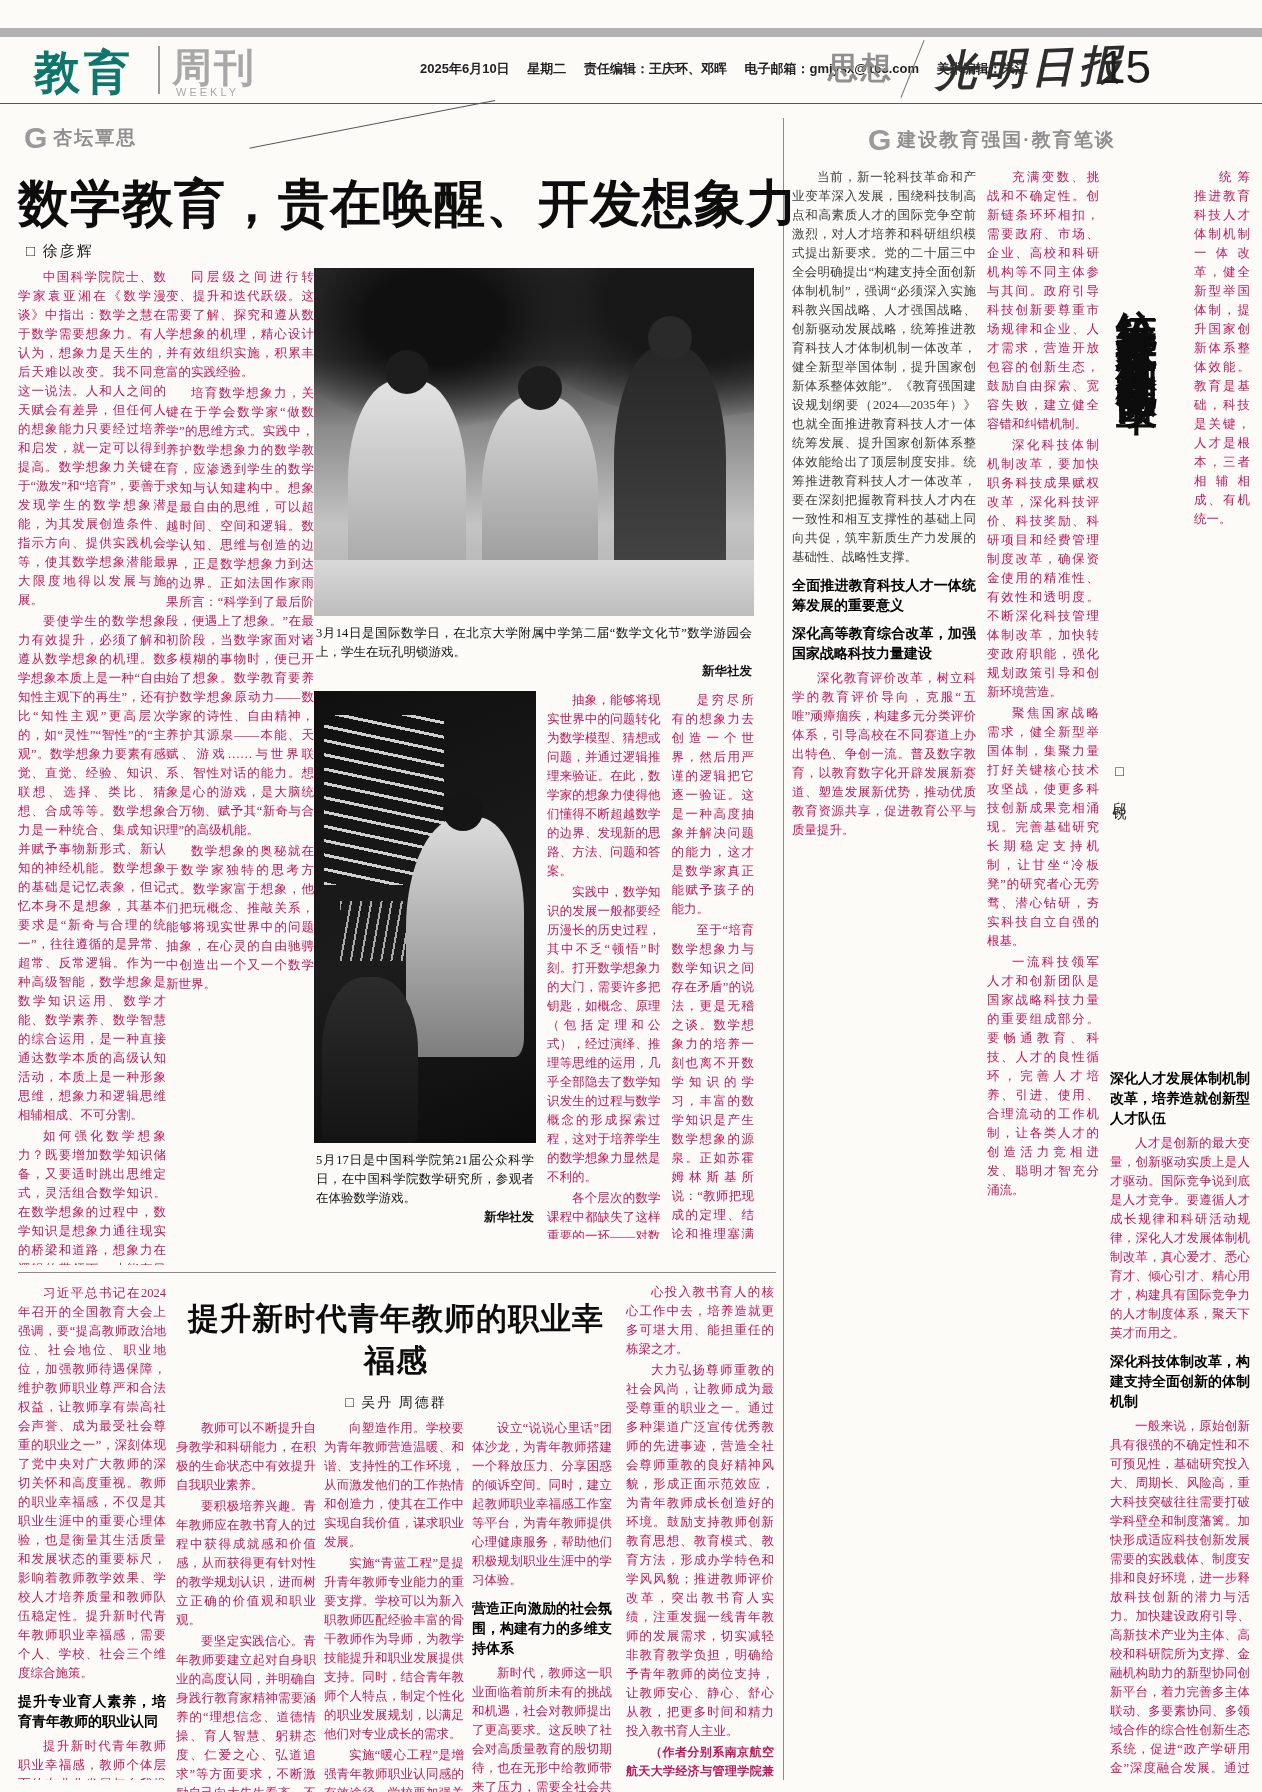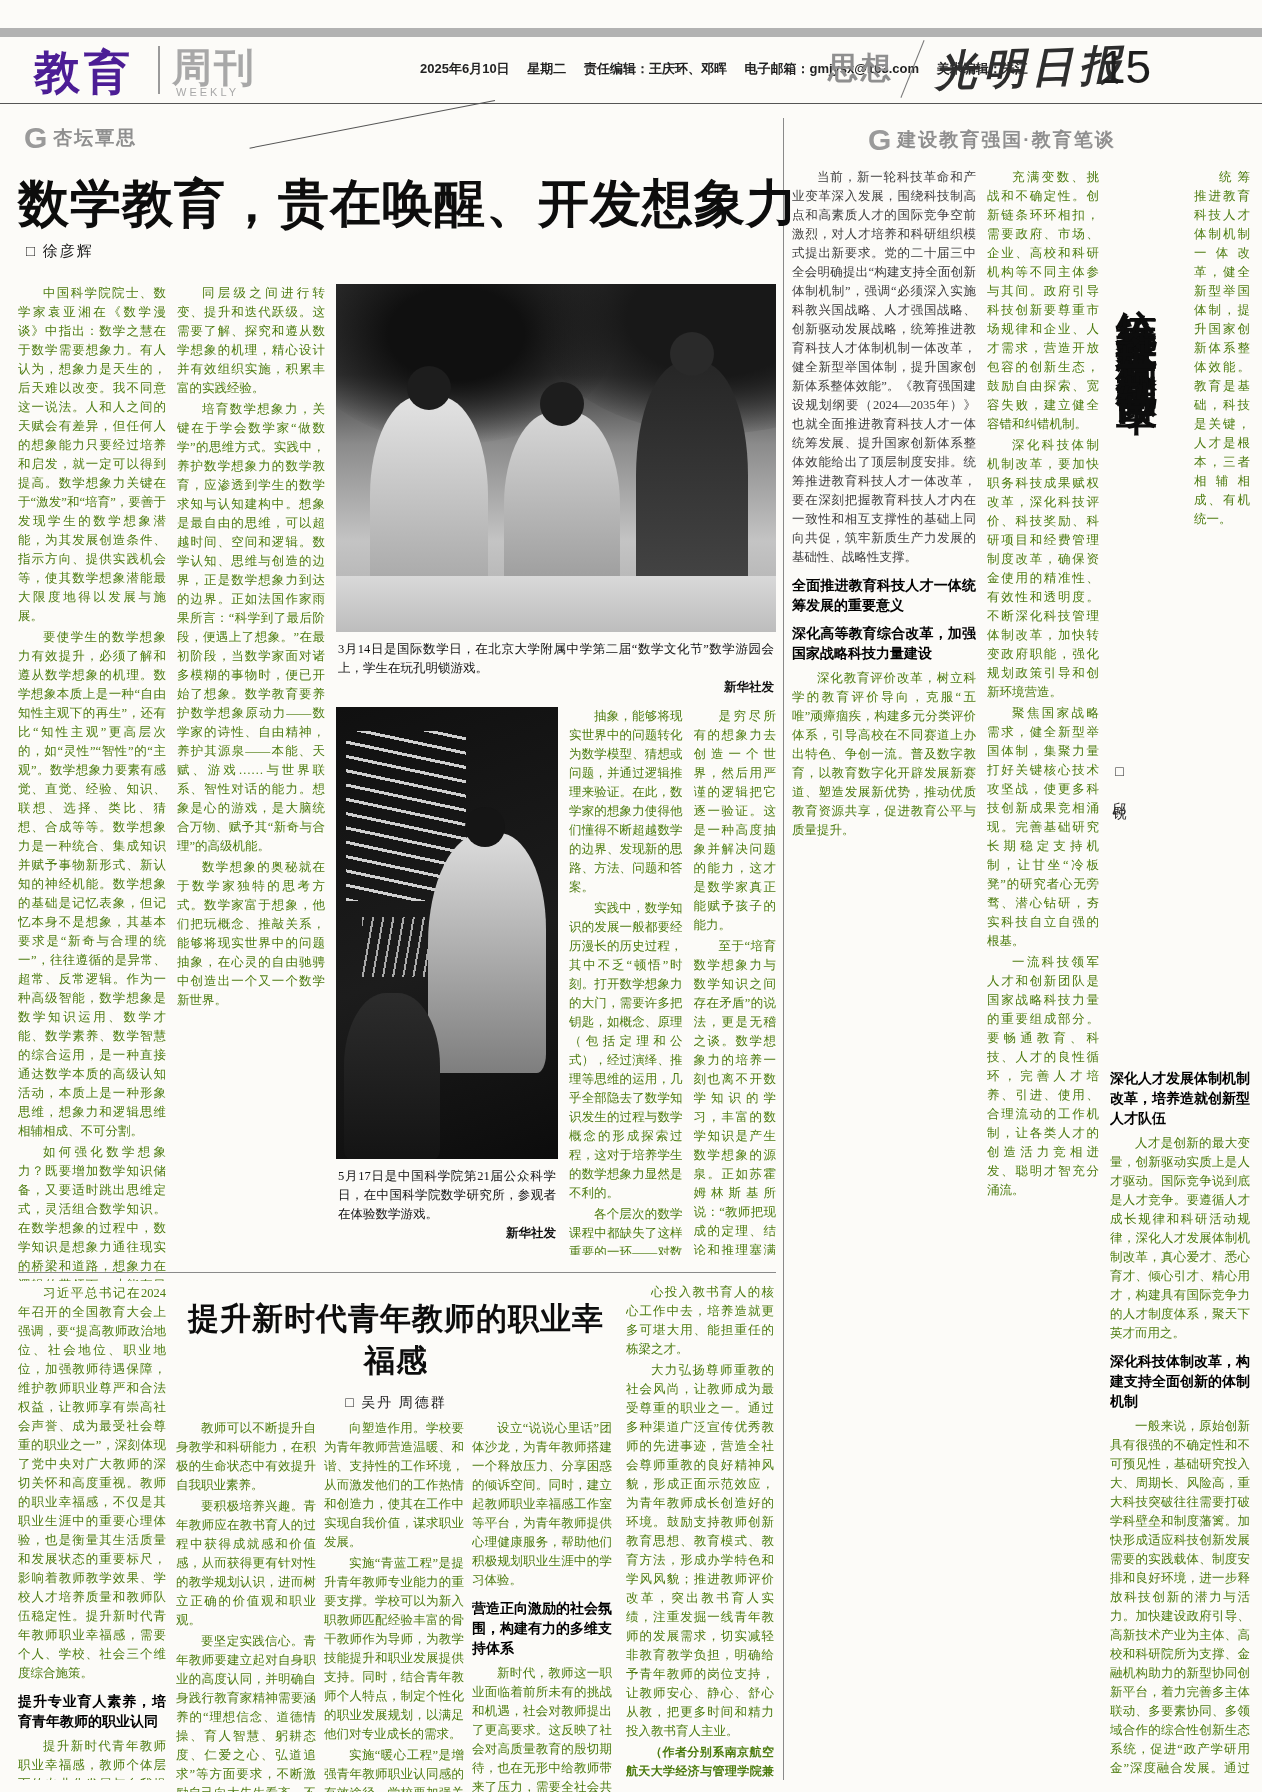--- a/index.html
+++ b/index.html
@@ -2,21 +2,21 @@
 <html><head>
 <meta charset="utf-8">
 <style>
   html,body{margin:0;padding:0;background:#e8e6e1;}
   .page{position:relative;width:1262px;height:1792px;margin:0 auto;background:#fcfbf8;color:#151515;
         font-family:"Liberation Serif","DejaVu Serif",serif;overflow:hidden;}
   
   .topbar{position:absolute;left:0;top:28px;width:1262px;height:9px;background:#b2b2b2;}
   .hdr-rule{position:absolute;left:0;top:103px;width:1262px;height:1px;background:#555;}
   .hdr-diag{position:absolute;left:245px;top:100px;width:250px;height:1px;background:#555;transform:rotate(-11deg);transform-origin:right center;}
-  .logo-cn{position:absolute;left:34px;top:42px;font-size:46px;font-weight:bold;color:#4c1d95;letter-spacing:4px;font-family:Liberation Serif, serif;}
+  .logo-cn{position:absolute;left:34px;top:42px;font-size:46px;font-weight:bold;color:#0f766e;letter-spacing:4px;font-family:Liberation Serif, serif;}
   .logo-div{position:absolute;left:158px;top:46px;width:2px;height:48px;background:#9a9a9a;}
   .logo-week{position:absolute;left:172px;top:40px;font-size:40px;font-weight:bold;color:#a8a8a8;letter-spacing:2px;}
   .logo-en{position:absolute;left:176px;top:86px;font-size:11px;color:#a8a8a8;letter-spacing:3px;font-family:"Liberation Sans",sans-serif;}
   .dateline{position:absolute;left:420px;top:60px;width:600px;font-size:13px;font-weight:bold;color:#222;
             font-family:"Liberation Sans",sans-serif;white-space:nowrap;}
   .dateline span{margin-right:14px;}
   .edition{position:absolute;left:828px;top:48px;font-size:30px;font-weight:bold;color:#8f8f8f;letter-spacing:3px;font-family:"Liberation Sans",sans-serif;}
   .ed-slash{position:absolute;left:912px;top:38px;width:1px;height:62px;background:#777;transform:rotate(22deg);}
   .masthead{position:absolute;left:935px;top:40px;font-size:42px;font-style:italic;font-weight:bold;color:#2e2e2e;
             letter-spacing:6px;transform:rotate(-2deg);font-family:"Liberation Serif",serif;}
@@ -26,23 +26,23 @@
   .h-divider{position:absolute;left:18px;top:1272px;width:758px;height:1px;background:#8a8a8a;}
   .badge{display:flex;align-items:center;gap:6px;}
   .badge .g{font-size:30px;line-height:28px;font-weight:bold;color:#9a9a9a;font-family:"Liberation Sans",sans-serif;}
   .badge .t{font-size:19px;font-weight:bold;color:#8f8f8f;letter-spacing:2px;font-family:"Liberation Sans",sans-serif;}
   
   .main-left{position:absolute;left:18px;top:118px;width:758px;height:1150px;}
   .main-badge{position:absolute;left:6px;top:6px;}
   .main-headline{position:absolute;left:0;top:52px;width:758px;font-size:51px;font-weight:bold;color:#0d0d0d;
                  letter-spacing:1px;white-space:nowrap;font-family:"Liberation Serif",serif;}
   .main-byline{position:absolute;left:8px;top:124px;font-size:15px;color:#222;letter-spacing:2px;}
-  .main-body{position:absolute;left:0;top:150px;width:758px;height:997px;display:flex;gap:11px;margin-top:16px;}
+  .main-body{position:absolute;left:0;top:150px;width:758px;height:997px;display:flex;}
   .ncol{overflow:hidden;text-align:justify;}
-  .ncol p{margin:0 0 2px 0;font-size:12.5px;line-height:19px;text-indent:2em;color:#4d7c0f;}
+  .ncol p{margin:0 0 2px 0;font-size:12.5px;line-height:19px;text-indent:2em;color:#be185d;}
   .ncol h4{margin:8px 0 6px 0;font-size:14px;line-height:20px;color:#000;font-family:"Liberation Sans",sans-serif;text-indent:0;}
   .ncol p.kai{color:#3d3d3d;}
   .ncol p.credit{font-weight:bold;text-indent:2em;font-size:12px;}
   .colw{width:148px;height:997px;}
   .main-right{width:440px;display:flex;flex-direction:column;}
   .photo{position:relative;overflow:hidden;background:#888;}
   .photo1{width:440px;height:348px;background:linear-gradient(180deg,#2f2f2f 0%,#3a3a3a 26%,#8b8b8b 46%,#c4c4c4 74%,#a9a9a9 100%);}
   .p1-tree{position:absolute;left:-40px;top:-60px;width:320px;height:220px;border-radius:50%;background:radial-gradient(#101010 30%,rgba(20,20,20,0) 72%);}
   .p1-tree2{position:absolute;left:200px;top:-80px;width:360px;height:230px;border-radius:50%;background:radial-gradient(#181818 35%,rgba(20,20,20,0) 74%);}
   .fig{position:absolute;border-radius:42% 42% 8% 8%;}

